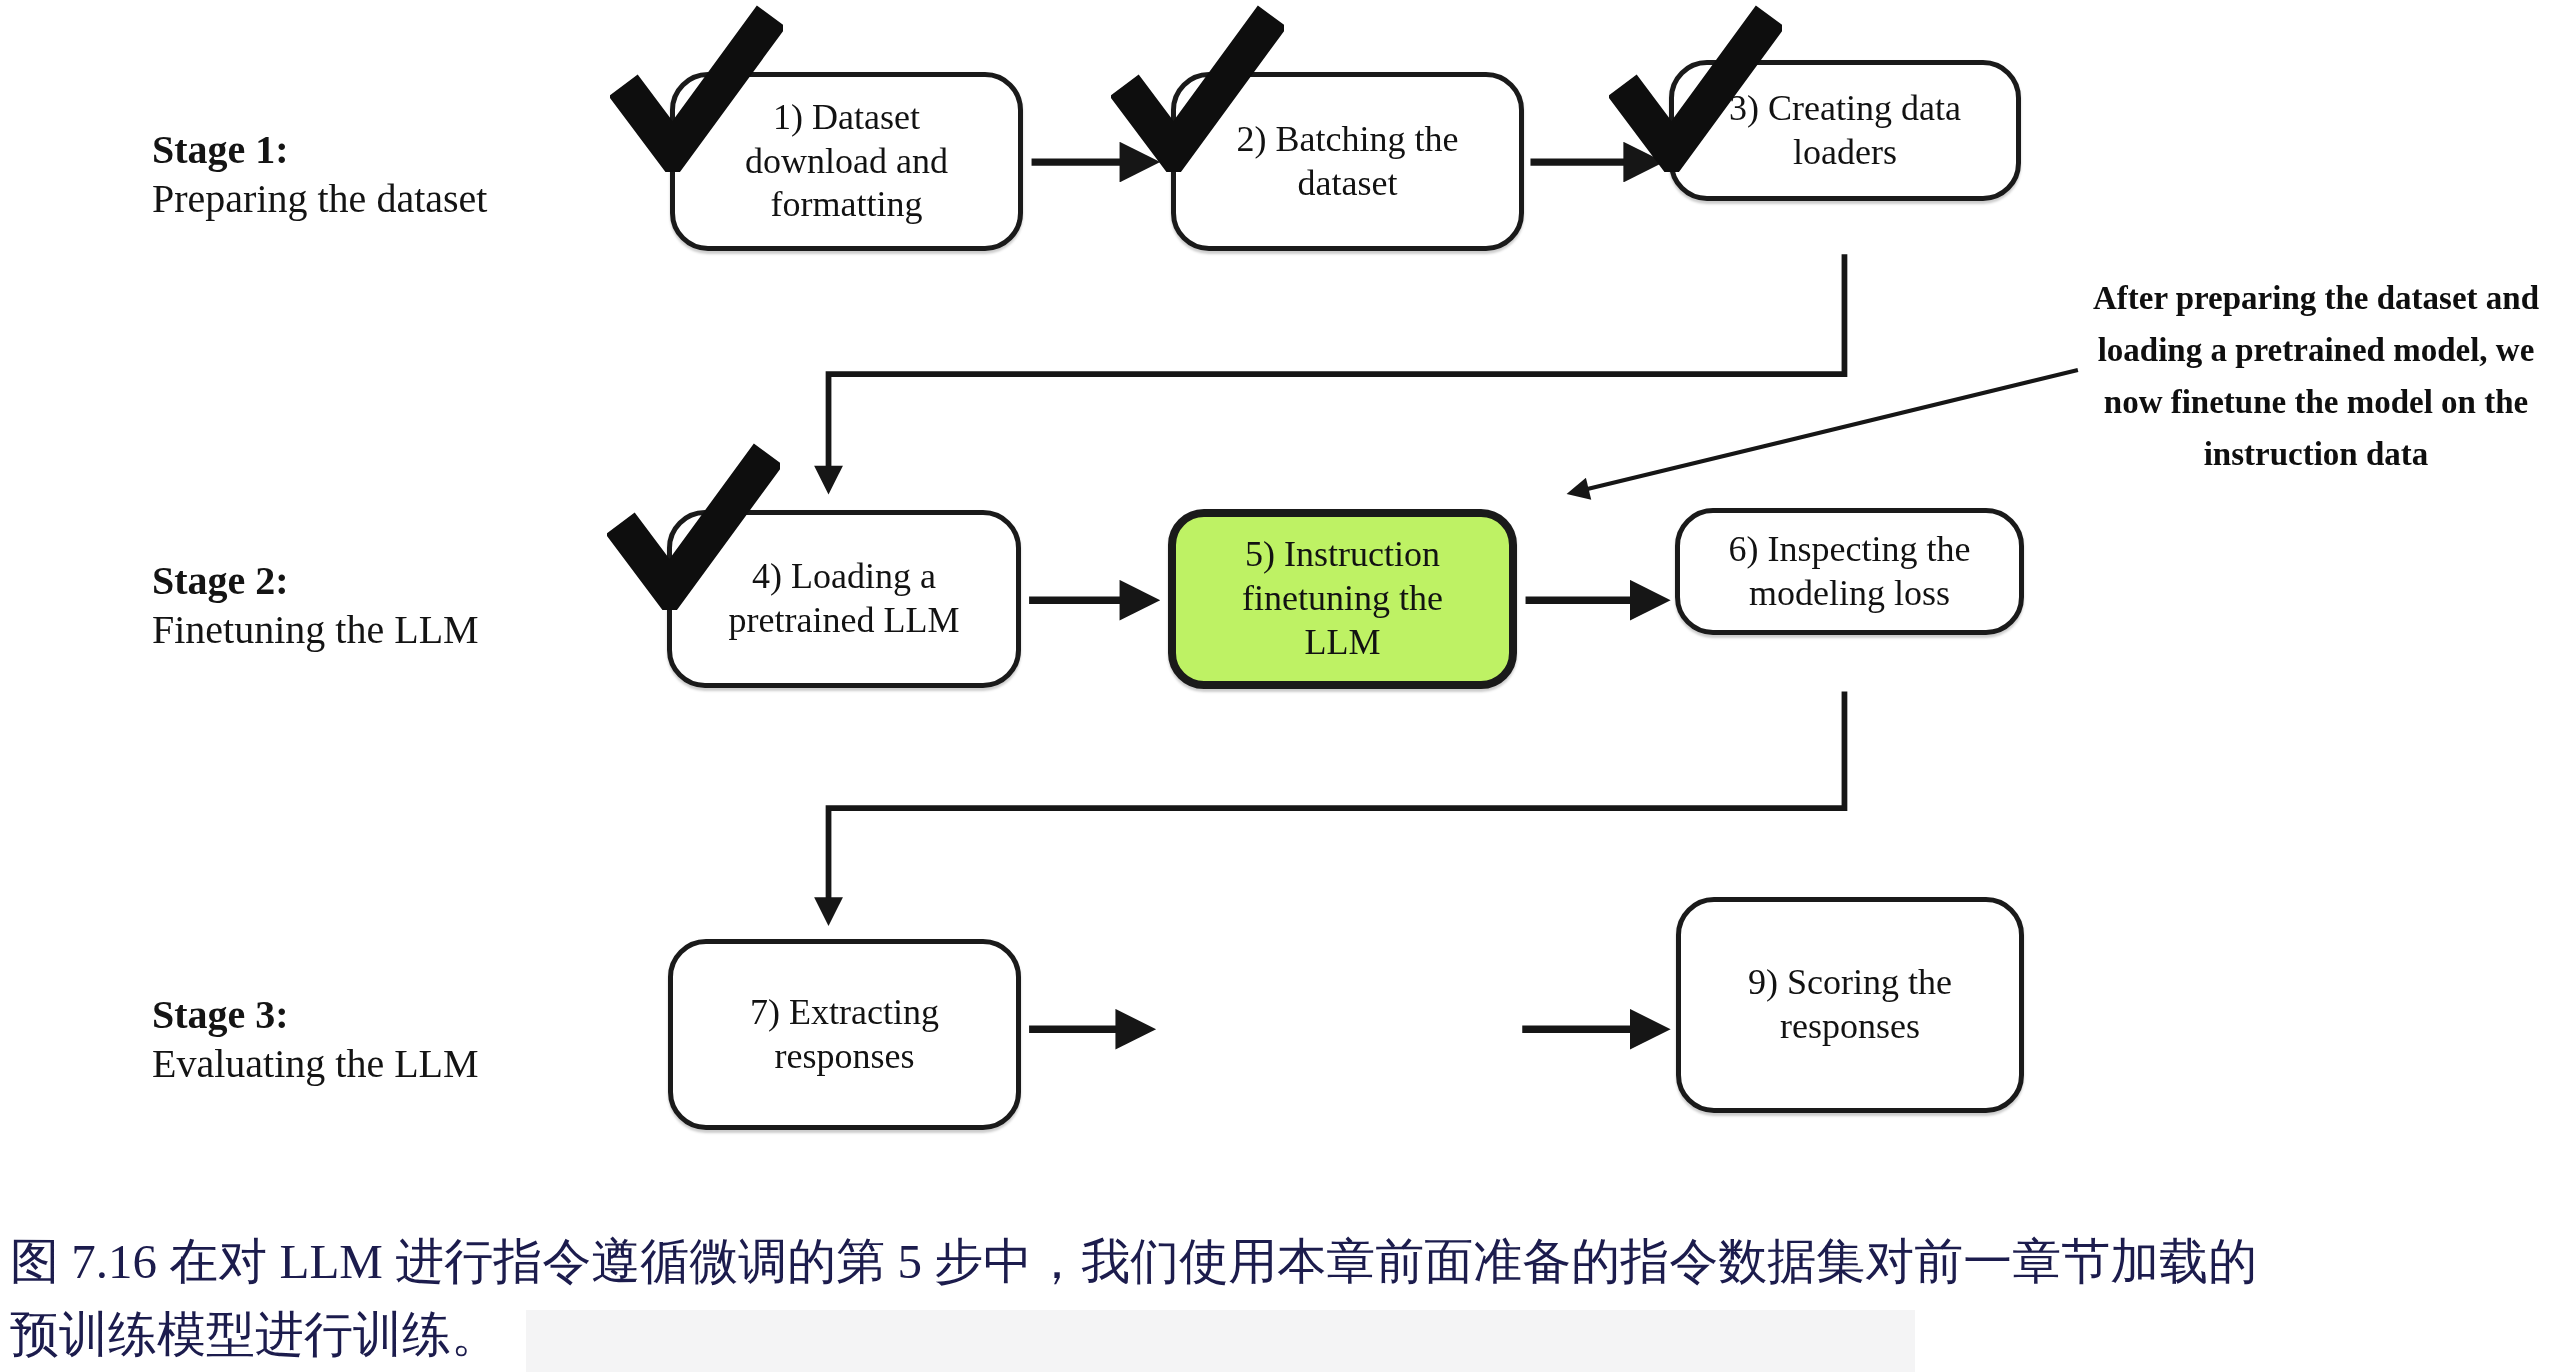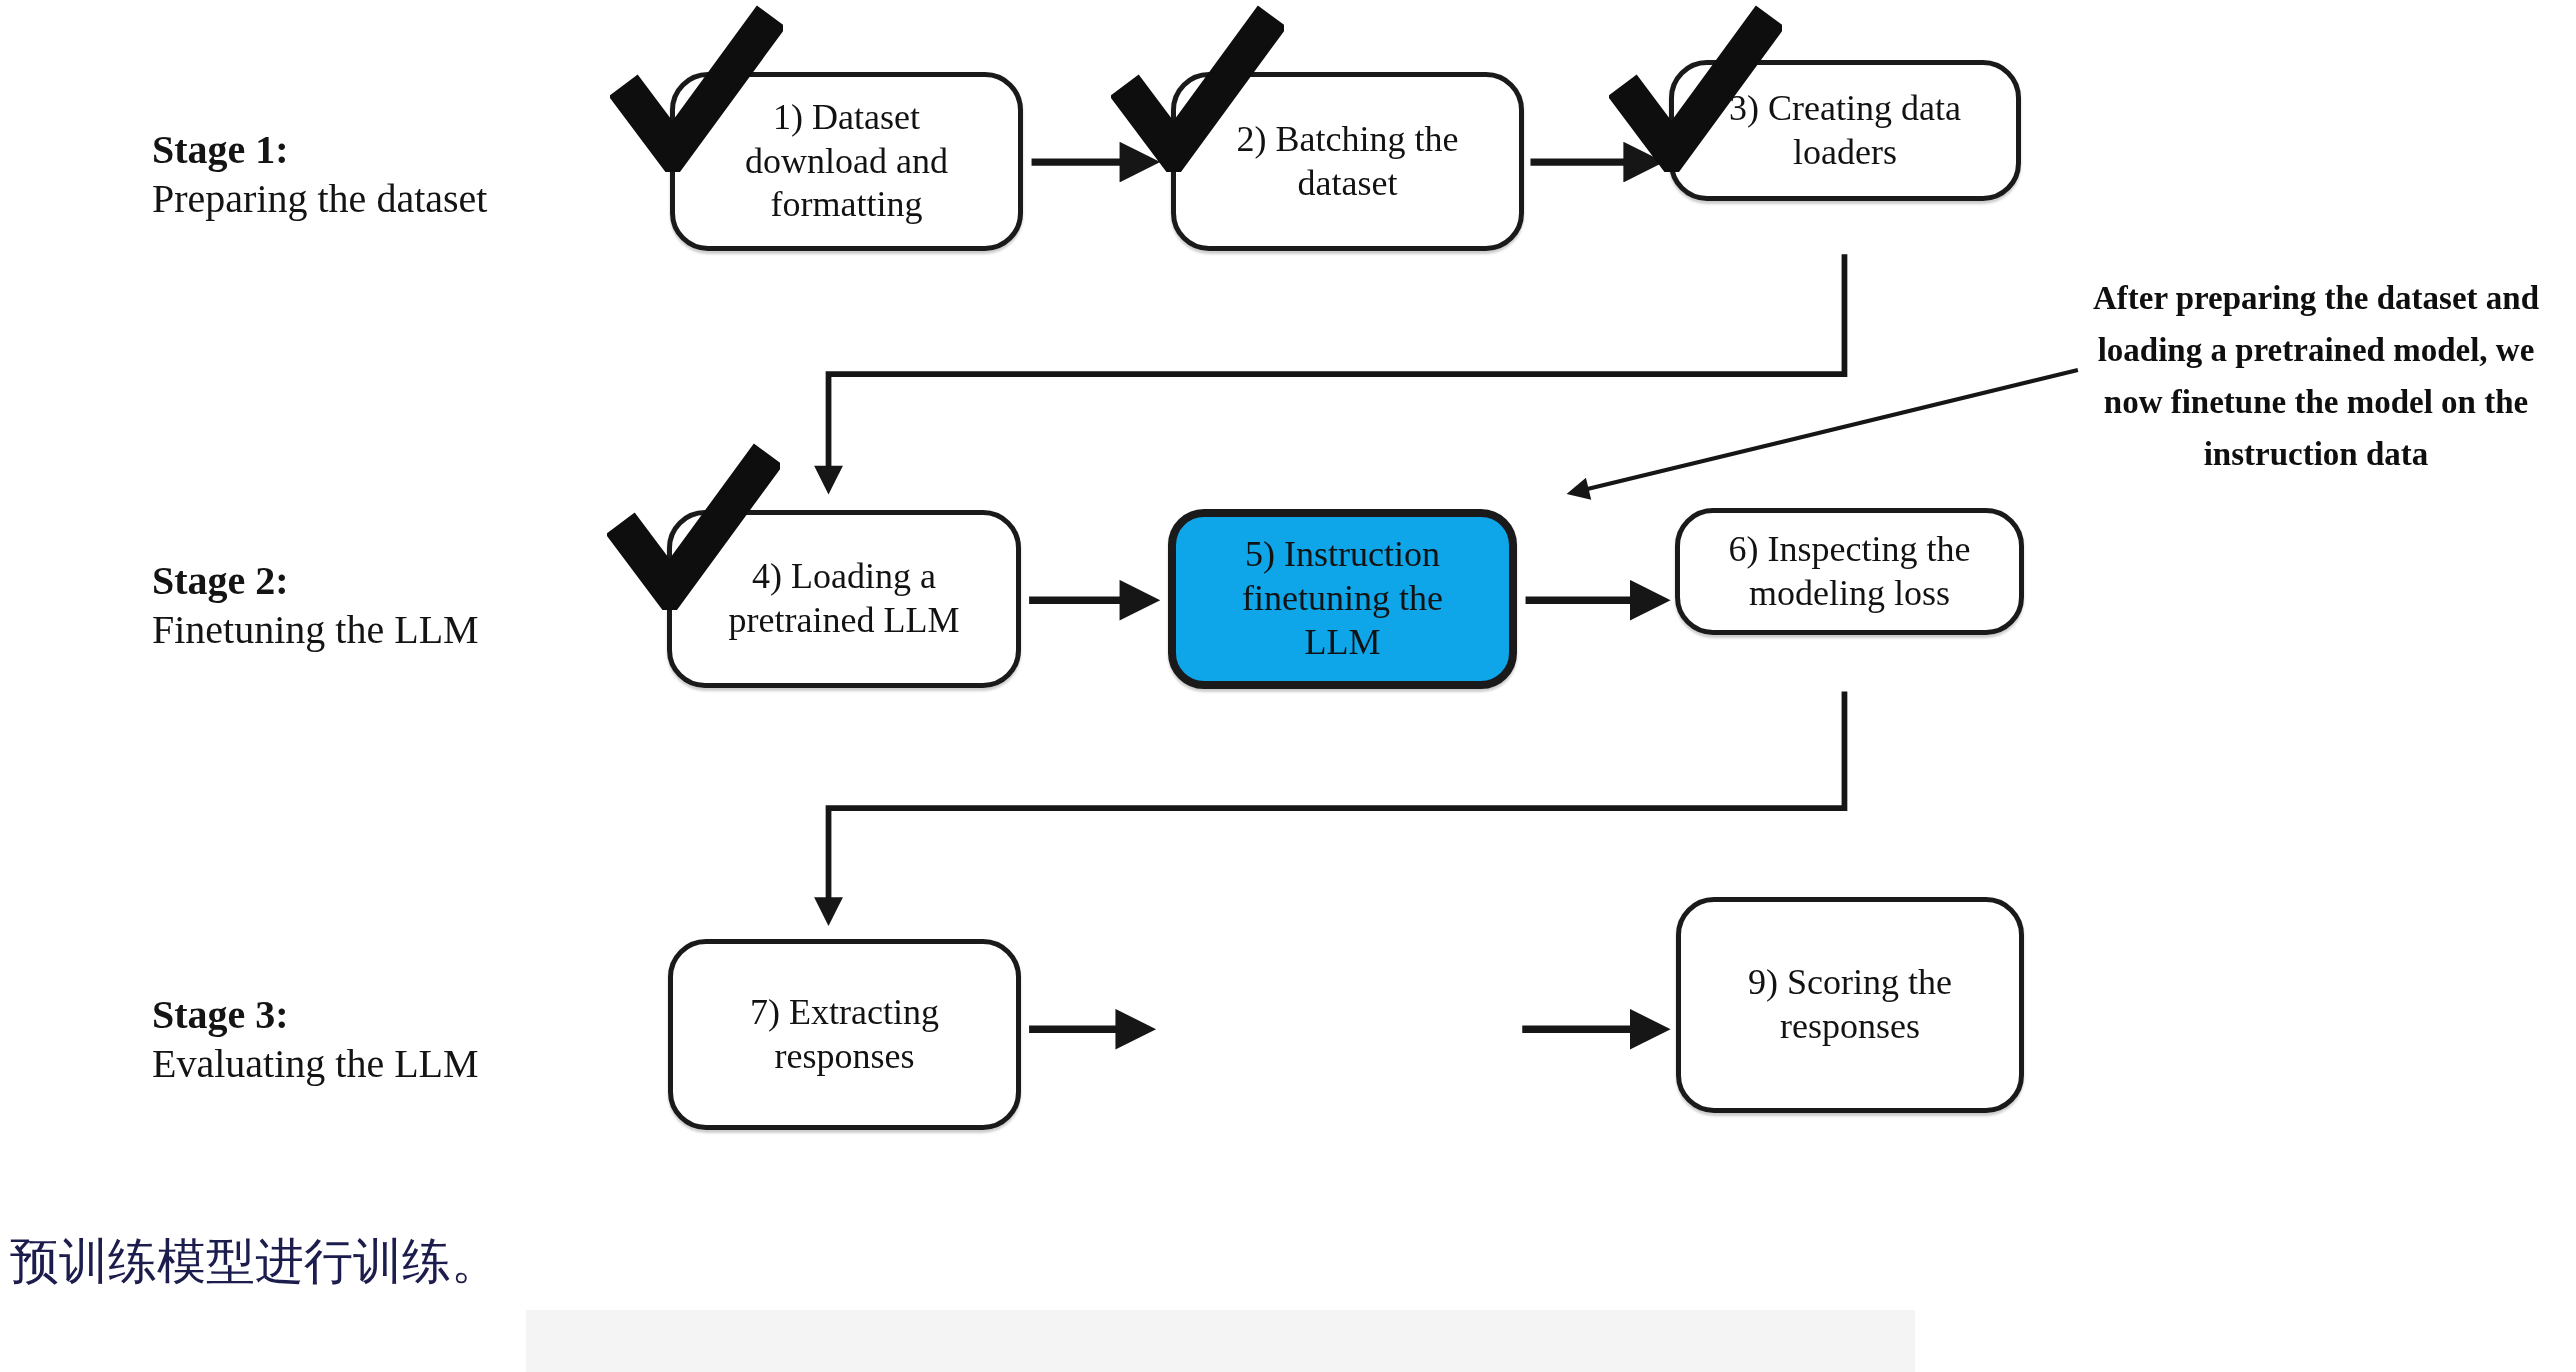--- a/index.html
+++ b/index.html
@@ -43,21 +43,21 @@
     align-items: center;
     justify-content: center;
     text-align: center;
     padding: 0 46px;
     font-size: 36px;
     line-height: 1.22;
     color: #121212;
     box-shadow: 0 2.5px 2.5px rgba(0,0,0,0.20);
   }
   .flow-box.highlight {
-    background: #0ea5e9;
+    background: #bef264;
     border-width: 8.2px;
     border-radius: 36px;
   }
   .check {
     position: absolute;
     width: 173px;
     height: 169px;
   }
   .annotation {
     position: absolute;
@@ -170,17 +170,18 @@
   </svg>
 
   <div class="annotation">
     <span>After preparing the dataset and</span>
     <span>loading a pretrained model, we</span>
     <span>now finetune the model on the</span>
     <span>instruction data</span>
   </div>
 
   <div class="caption">
+    <span>图 7.16 在对 LLM 进行指令遵循微调的第 5 步中，我们使用本章前面准备的指令数据集对前一章节加载的</span>
     <span>预训练模型进行训练。</span>
   </div>
 
 </div>
 
 
 </body></html>

